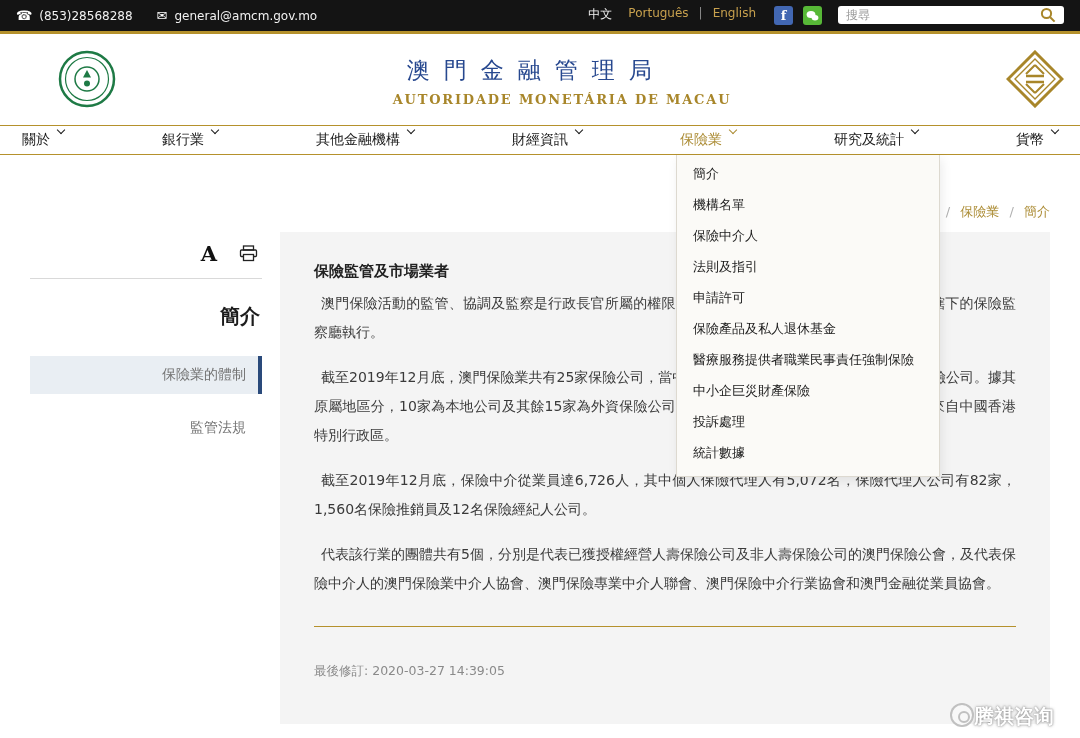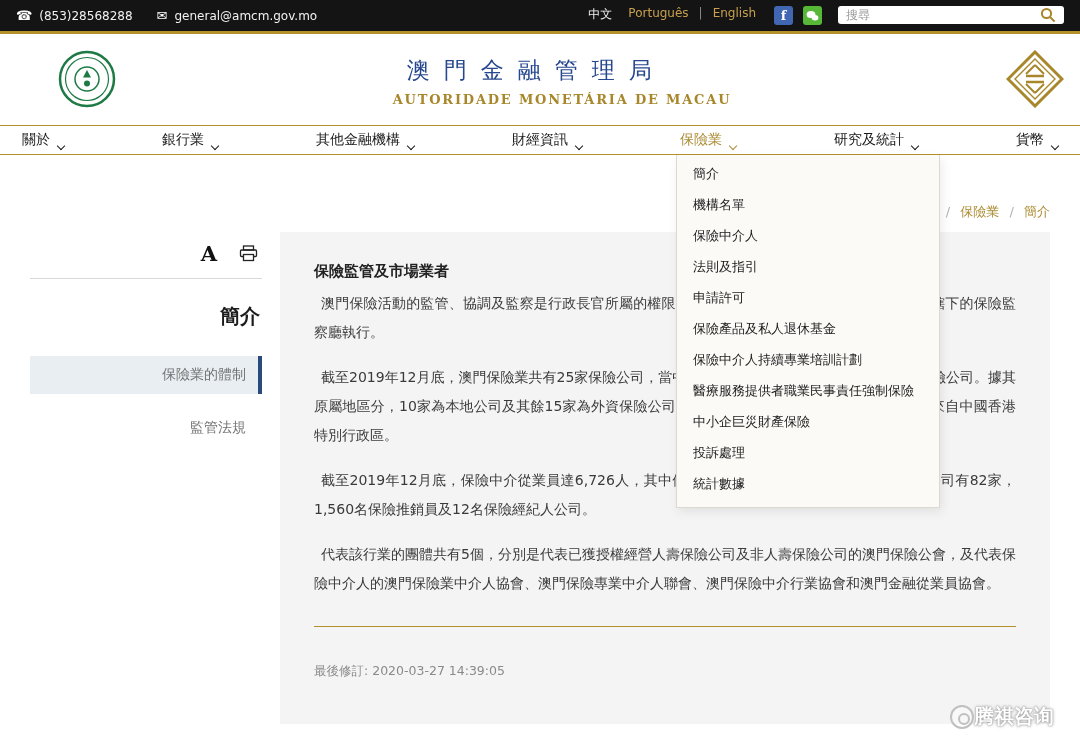--- a/index.html
+++ b/index.html
@@ -38,21 +38,21 @@
   .brand-zh { font-family:"DejaVu Serif","Liberation Serif",serif; font-size:23px;
               color:#27488f; letter-spacing:14px; text-indent:14px; }
   .brand-pt { font-family:"DejaVu Serif","Liberation Serif",serif; font-size:13px;
               font-weight:bold; color:#a8862a; letter-spacing:1.8px; margin-top:6px; }
 
   
   .mainnav { position:absolute; top:125px; left:0; right:0; height:30px;
              border-top:1px solid #b5912c; border-bottom:1px solid #b5912c;
              display:flex; align-items:center; justify-content:space-between;
              padding:0 22px; font-size:14px; color:#1a1a1a; background:#fff; z-index:50; }
-  .nav-item { display:flex; align-items:flex-end; cursor:pointer; white-space:nowrap; }
+  .nav-item { display:flex; align-items:flex-start; cursor:pointer; white-space:nowrap; }
   .nav-item.active { color:#ab8b33; }
   .chev { display:inline-block; width:6px; height:6px; border-right:1.4px solid currentColor;
           border-bottom:1.4px solid currentColor; transform:rotate(45deg); margin-left:8px;
           margin-top:-4px; }
 
   
   .content-wrap { position:absolute; top:155px; left:0; right:0; bottom:0; background:#fff; }
   .breadcrumb { position:absolute; top:48px; right:30px; font-size:13px; color:#9a9a9a; z-index:1; }
   .breadcrumb a { color:#ab8b33; text-decoration:none; cursor:pointer; margin:0 3px; }
   .bsep { color:#b0b0b0; margin:0 3px; }
@@ -80,21 +80,21 @@
   .modified { margin-top:36px; font-size:12.5px; color:#8a8a8a; }
 
   
   .dropdown { position:absolute; top:155px; left:676px; width:264px; background:#fbfaf7;
               border:1px solid #ddd9d0; border-top:none; z-index:60; padding:3px 0 8px;
               box-shadow:2px 4px 10px rgba(0,0,0,0.08); }
   .dd-item { padding:8px 8px 8px 16px; font-size:13px; line-height:15px; color:#1c1c1c;
              cursor:pointer; white-space:nowrap; }
 
   
-  .watermark { position:absolute; right:26px; bottom:8px; display:flex; align-items:center;
+  .watermark { position:absolute; right:26px; bottom:8px; display:flex; align-items:flex-start;
                z-index:70; pointer-events:none; }
   .wm-icon { width:24px; height:24px; border:2px solid rgba(185,185,185,0.9); border-radius:50%;
              position:relative; background:rgba(255,255,255,0.4); }
   .wm-icon::after { content:""; position:absolute; left:6px; top:6px; width:8px; height:8px;
                     border:2px solid rgba(185,185,185,0.9); border-radius:50%; }
   .wm-text { font-size:20px; font-weight:bold; color:#fff;
              text-shadow:0 0 3px rgba(130,130,130,0.9), 0 0 1px rgba(130,130,130,0.9); }
 </style>
 </head>
 <body>
@@ -232,21 +232,20 @@
 
   </div>
 
   <div class="dropdown">
     <div class="dd-item">簡介</div>
     <div class="dd-item">機構名單</div>
     <div class="dd-item">保險中介人</div>
     <div class="dd-item">法則及指引</div>
     <div class="dd-item">申請許可</div>
     <div class="dd-item">保險產品及私人退休基金</div>
-    <div class="dd-item">保險中介人持續專業培訓計劃</div>
     <div class="dd-item">醫療服務提供者職業民事責任強制保險</div>
     <div class="dd-item">中小企巨災財產保險</div>
     <div class="dd-item">投訴處理</div>
     <div class="dd-item">統計數據</div>
   </div>
 
   <div class="watermark">
     <span class="wm-icon"></span>
     <span class="wm-text">腾祺咨询</span>
   </div>

